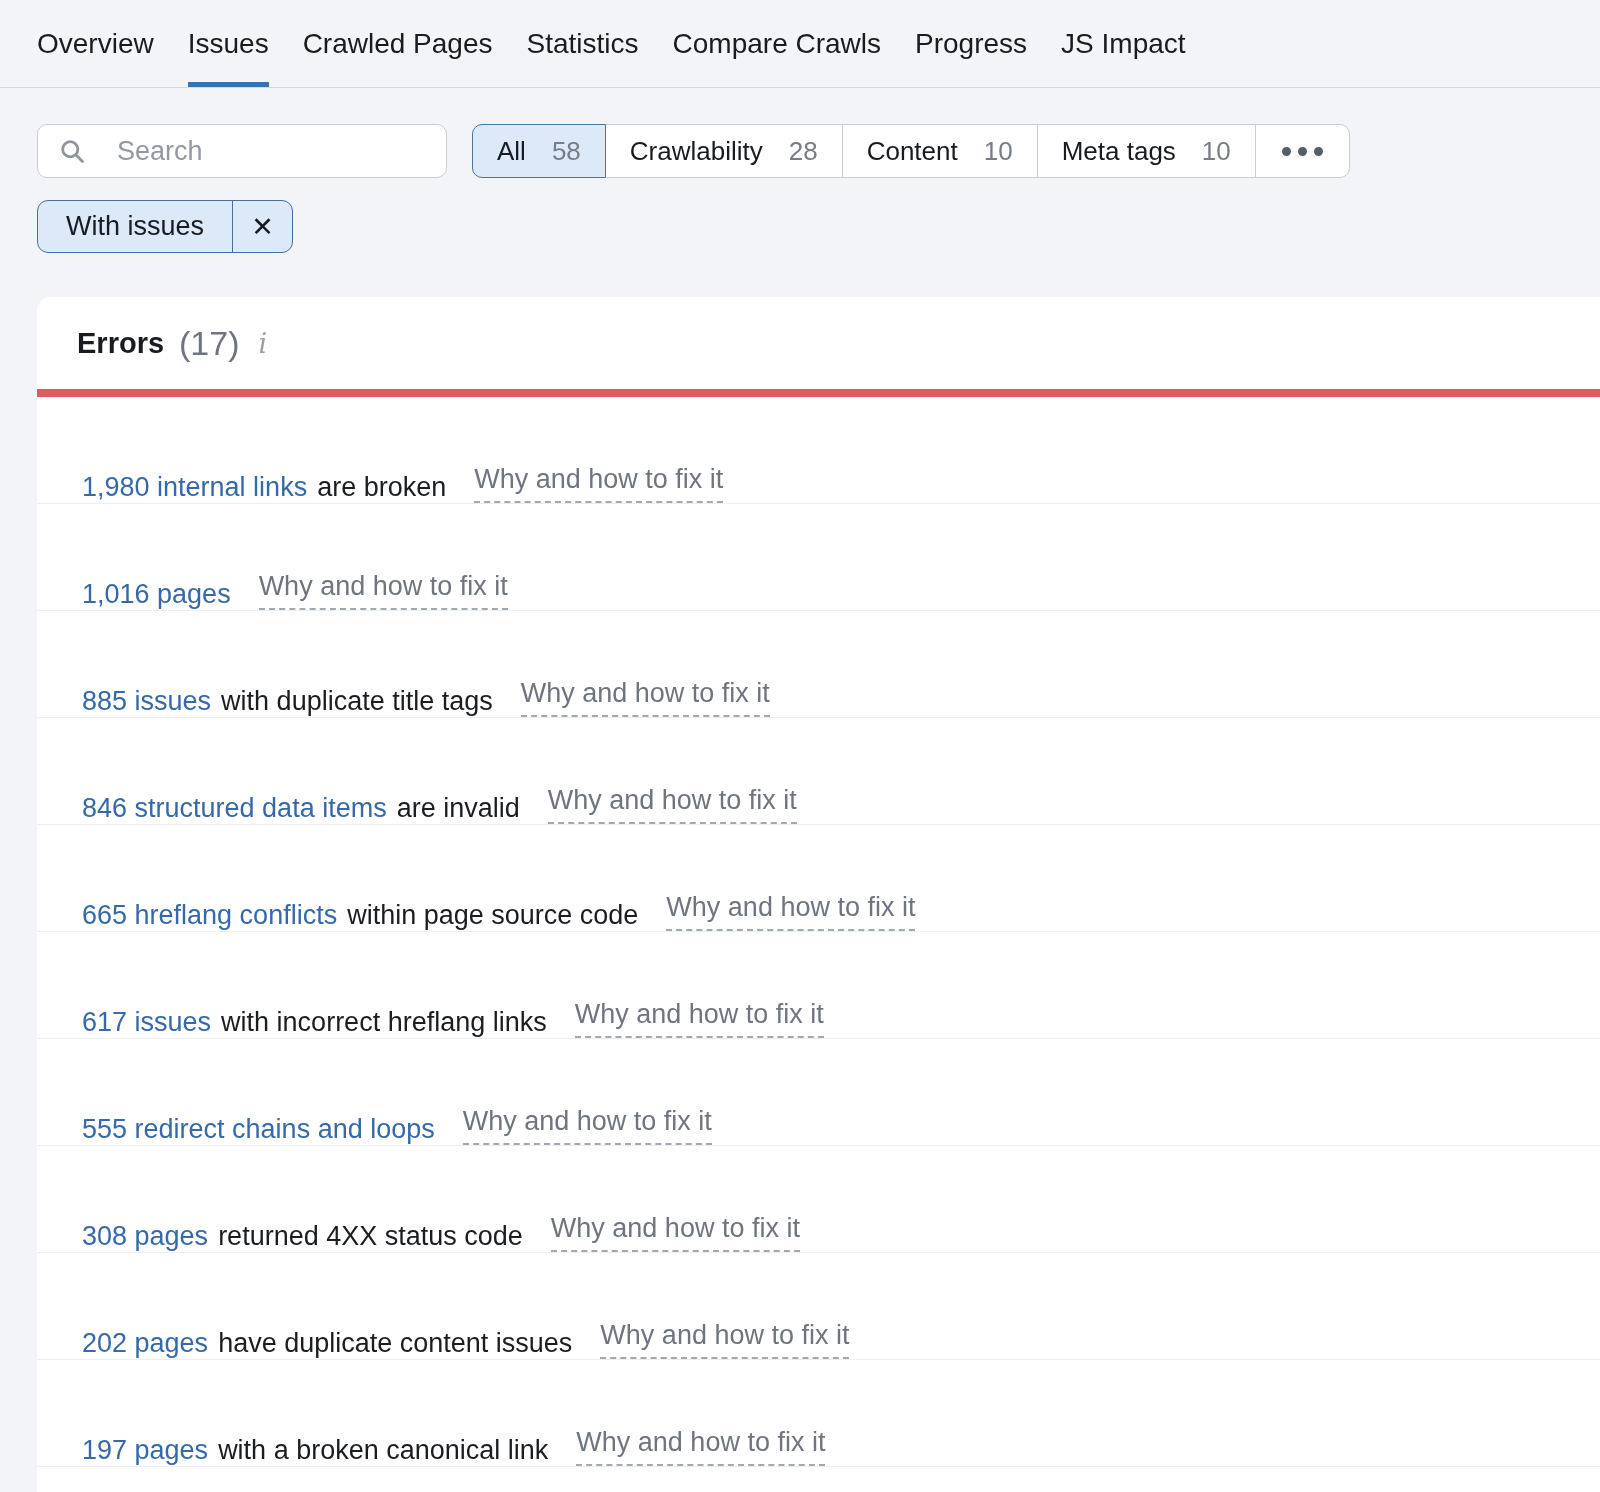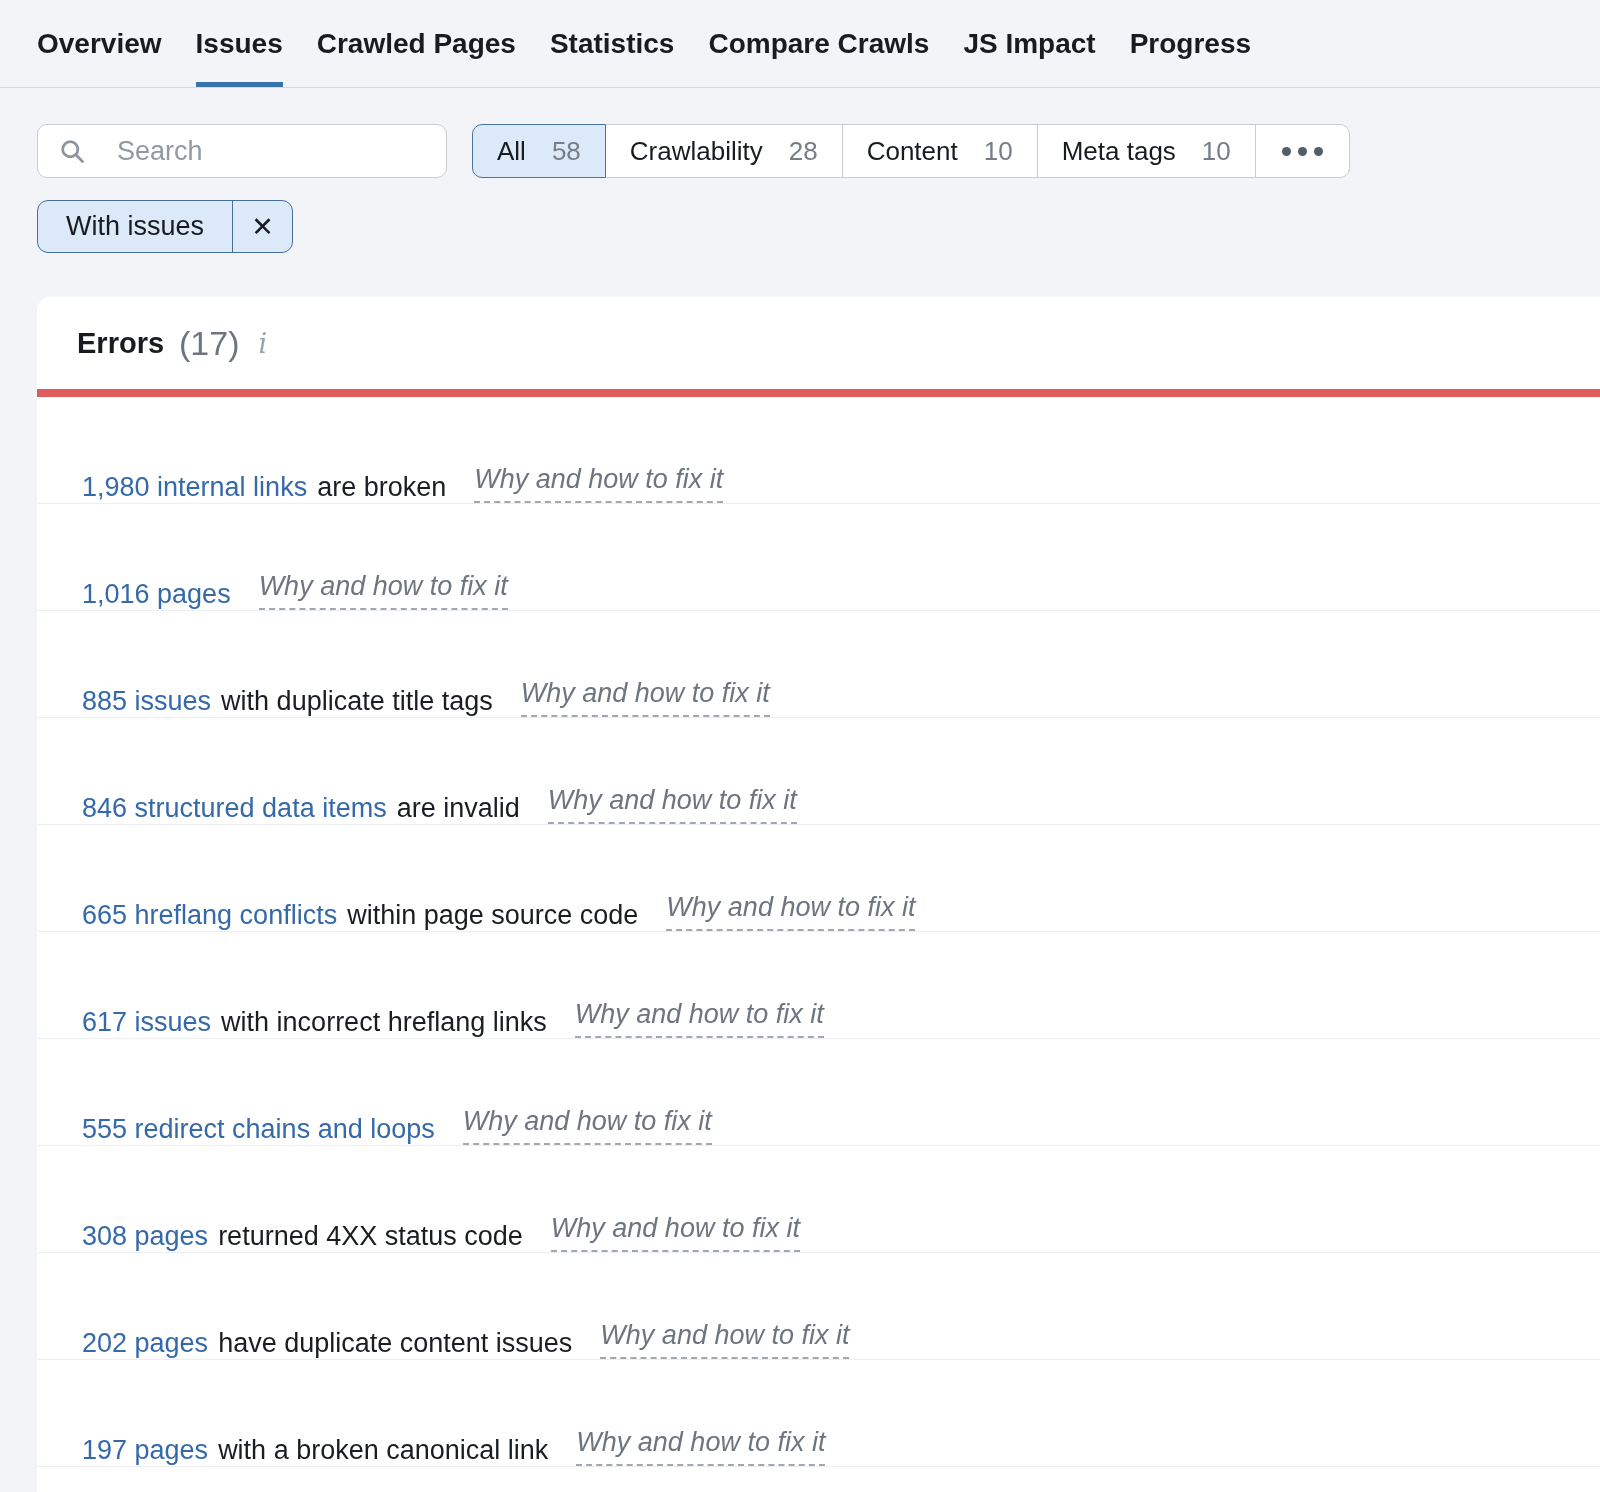--- a/index.html
+++ b/index.html
@@ -28,21 +28,21 @@
   .nav{
     height:88px;
     display:flex;
     align-items:stretch;
     gap:34px;
     padding-left:37px;
     border-bottom:1px solid var(--c-nav_border);
   }
   .tab{
     display:flex;align-items:center;
-    font-size:28px;font-weight:700;
+    font-size:28px;font-weight:400;
     border-bottom:5px solid transparent;
     padding-top:5px;
     cursor:pointer;white-space:nowrap;
   }
   .tab.active{border-bottom-color:var(--c-tab_underline);}
   
   .toolbar{
     display:flex;align-items:center;
     margin:36px 37px 0 37px;
   }
@@ -127,34 +127,34 @@
   .row{
     height:107px;display:flex;align-items:flex-end;
     padding-left:45px;border-bottom:1px solid var(--c-divider);
     font-size:27px;white-space:nowrap;
   }
   .issue-link{color:var(--c-link_blue);cursor:pointer;text-decoration:none;}
   .issue-text{margin-left:10px;color:#1a1d22;}
   .help-link{
     margin-left:28px;color:var(--c-text_gray);
     border-bottom:2px dashed #a2a8b0;
-    padding-bottom:6px;cursor:pointer;text-decoration:none;font-style:italic;
+    padding-bottom:6px;cursor:pointer;text-decoration:none;
   }
 </style>
 </head>
 <body>
 
 <div class="nav">
   <div class="tab">Overview</div>
   <div class="tab active">Issues</div>
   <div class="tab">Crawled Pages</div>
   <div class="tab">Statistics</div>
   <div class="tab">Compare Crawls</div>
+  <div class="tab">Progress</div>
   <div class="tab">JS Impact</div>
-  <div class="tab">Progress</div>
 </div>
 
 <div class="toolbar">
   <div class="search-box">
     <svg width="28" height="28" viewBox="0 0 24 24" fill="none" stroke="#8f959d" stroke-width="2.4" stroke-linecap="round">
       <circle cx="10.5" cy="10.5" r="6.5"></circle>
         <line x1="15.5" y1="15.5" x2="21" y2="21"></line>
     </svg>
     <input type="text" placeholder="Search" style="">
   </div>

